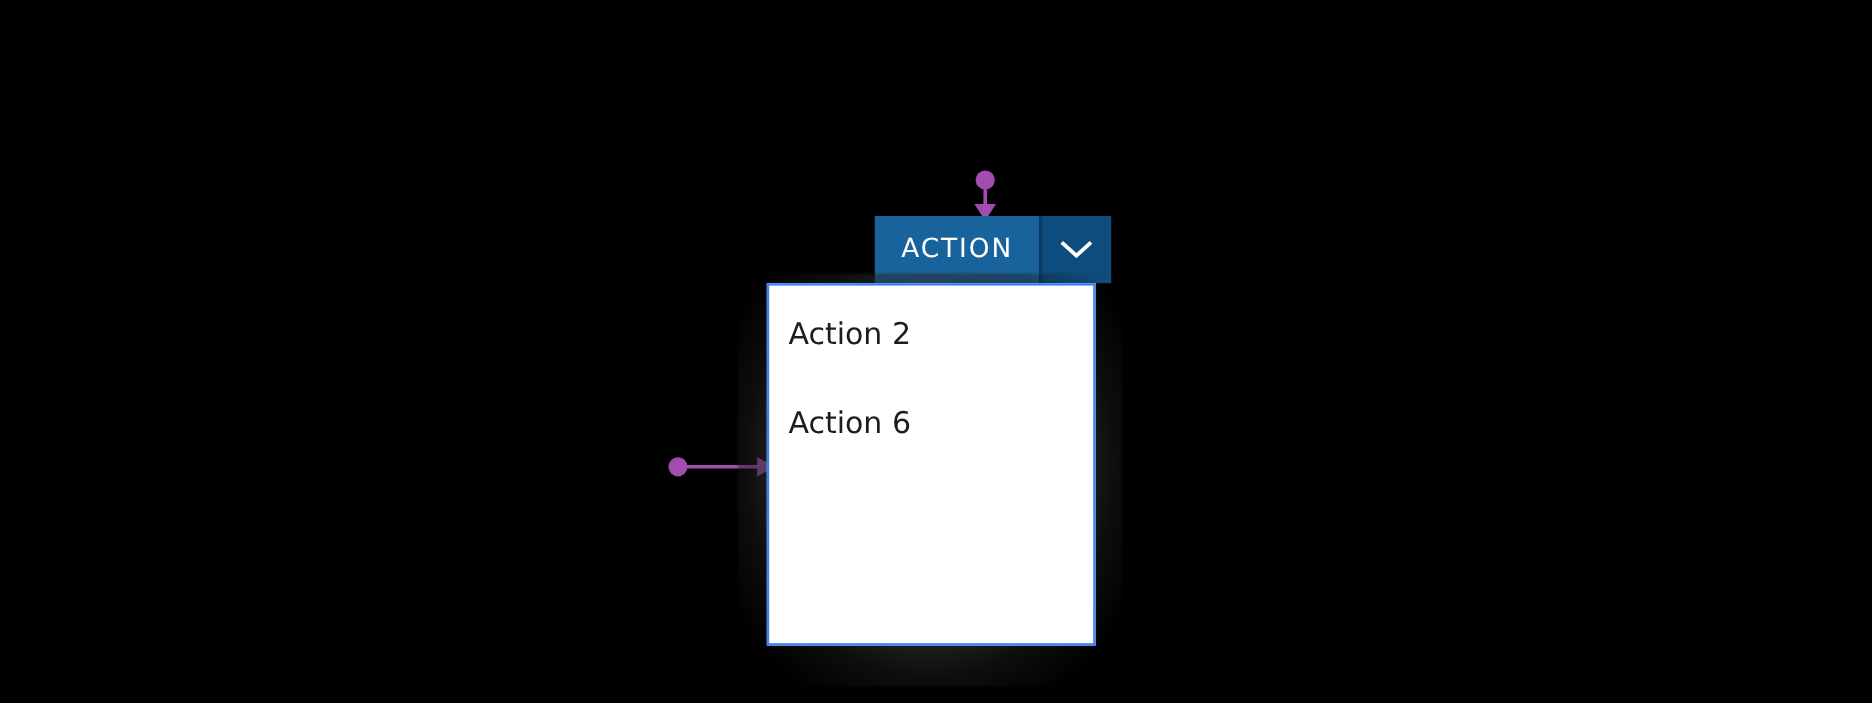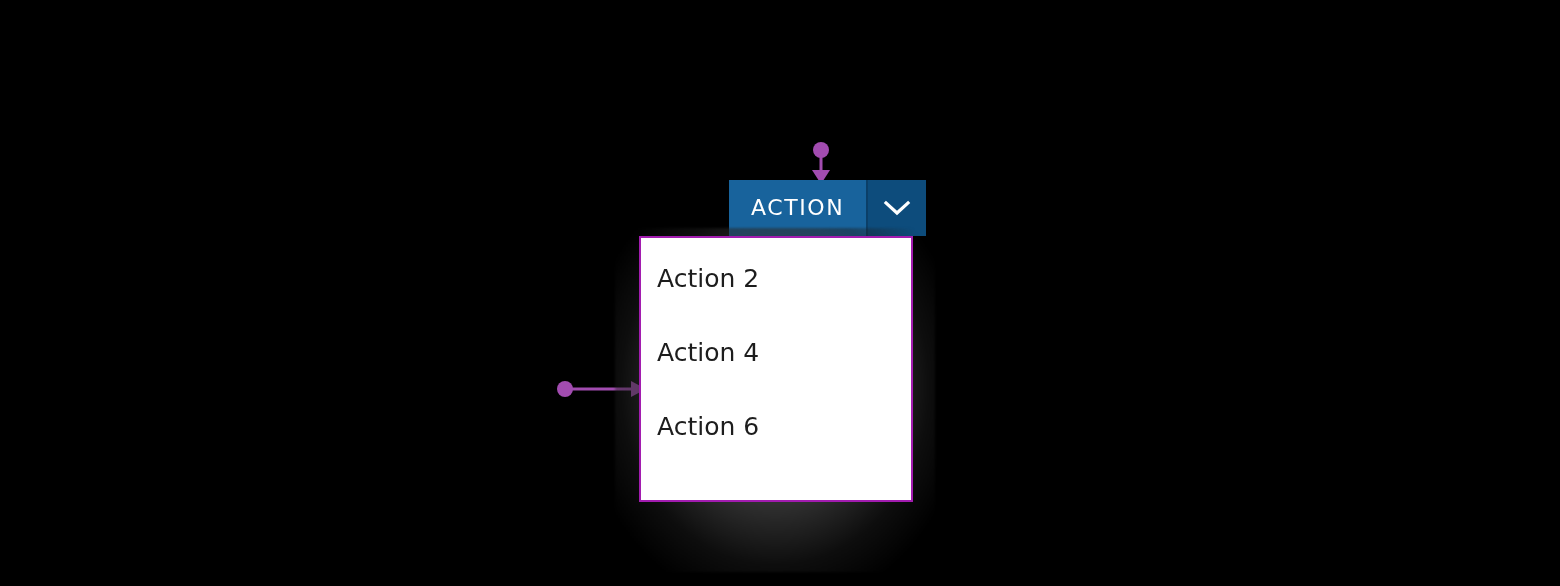--- a/index.html
+++ b/index.html
@@ -90,23 +90,23 @@
                 rgba(60,60,60,0.80) 45%,
                 rgba(30,30,30,0.45) 68%,
                 rgba(0,0,0,0.0) 86%);
     filter: blur(1px);
   }
   #menu {
     position: absolute;
     left: 639px;
     top: 236px;
     width: 274px;
-    height: 266px;
+    height: 302px;
     background: #ffffff;
-    border: 2px solid #a21caf;
+    border: 2px solid #3b82f6;
     box-sizing: border-box;
     overflow: hidden;
   }
   #menu .menu-list {
     list-style: none;
     margin: 0;
     padding: 0;
   }
   #menu .menu-item {
     height: 74px;
@@ -155,18 +155,17 @@
         <polyline points="3,4 14,14 25,4" fill="none" stroke="#ffffff" stroke-width="3.2" stroke-linecap="square" stroke-linejoin="miter"></polyline>
       </svg>
     </button>
   </div>
 
   <div id="menu-shadow"></div>
 
   <div id="menu">
     <ul class="menu-list">
       <li class="menu-item">Action 2</li>
-      <li class="menu-item">Action 4</li>
       <li class="menu-item">Action 6</li>
     </ul>
   </div>
 
 </div>
 
 </body></html>

